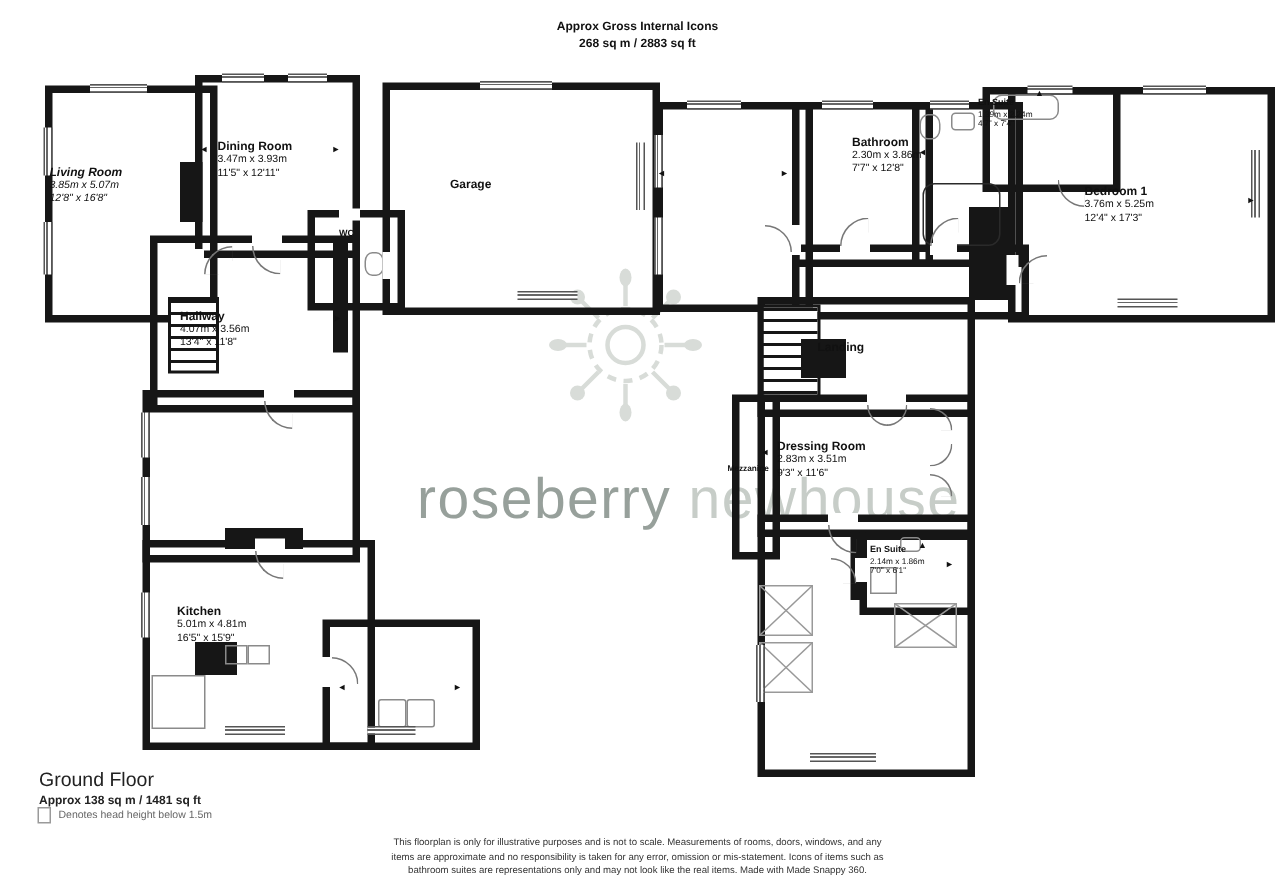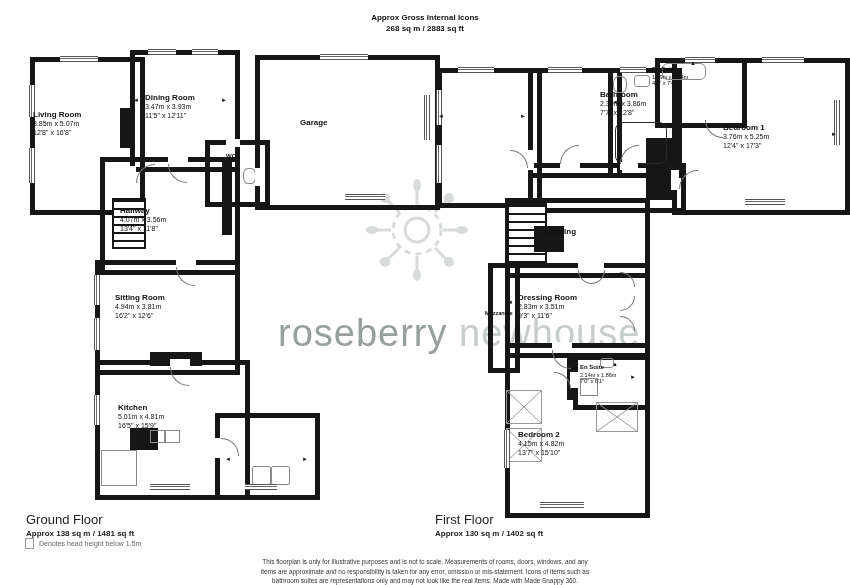--- a/index.html
+++ b/index.html
@@ -214,53 +214,48 @@
   <span class="tri" style="left:302px;top:456px;">►</span>
   <span class="tri" style="left:438px;top:113px;">◄</span>
   <span class="tri" style="left:520px;top:113px;">►</span>
   <span class="tri" style="left:612px;top:99px;">◄</span>
   <span class="tri" style="left:690px;top:60px;">▲</span>
   <span class="tri" style="left:831px;top:131px;">►</span>
   <span class="tri" style="left:507px;top:299px;">◄</span>
   <span class="tri" style="left:612px;top:361px;">▲</span>
   <span class="tri" style="left:630px;top:374px;">►</span>
 
-  <div class="room-label" style="left:33px;top:110px;width:105px;">
+  <div class="room-label" style="left:33px;top:110px;width:105px;font-style:italic;">
     <div class="rn">Living Room</div>
     <div class="rd">3.85m x 5.07m</div>
     <div class="rd">12'8" x 16'8"</div>
   </div>
   <div class="room-label" style="left:145px;top:93px;width:80px;">
     <div class="rn">Dining Room</div>
     <div class="rd">3.47m x 3.93m</div>
     <div class="rd">11'5" x 12'11"</div>
   </div>
   <div class="room-label" style="left:300px;top:118px;width:90px;">
     <div class="rn">Garage</div>
   </div>
   <div class="room-label" style="left:226px;top:153px;width:25px;">
     <div class="rn sm">WC</div>
   </div>
   <div class="room-label" style="left:120px;top:206px;width:105px;">
     <div class="rn">Hallway</div>
     <div class="rd">4.07m x 3.56m</div>
     <div class="rd">13'4" x 11'8"</div>
   </div>
-  <div class="room-label" style="left:115px;top:293px;width:110px;">
-    <div class="rn">Sitting Room</div>
-    <div class="rd">4.94m x 3.81m</div>
-    <div class="rd">16'2" x 12'6"</div>
-  </div>
   <div class="room-label" style="left:118px;top:403px;width:105px;">
     <div class="rn">Kitchen</div>
     <div class="rd">5.01m x 4.81m</div>
     <div class="rd">16'5" x 15'9"</div>
   </div>
 
-  <div class="room-label" style="left:600px;top:90px;width:76px;">
+  <div class="room-label" style="left:568px;top:90px;width:76px;">
     <div class="rn">Bathroom</div>
     <div class="rd">2.30m x 3.86m</div>
     <div class="rd">7'7" x 12'8"</div>
   </div>
   <div class="room-label" style="left:652px;top:66px;width:85px;">
     <div class="rn sm">En Suite</div>
     <div class="rd sm">1.39m x 2.24m</div>
     <div class="rd sm">4'7" x 7'4"</div>
   </div>
   <div class="room-label" style="left:723px;top:123px;width:105px;">
@@ -277,34 +272,25 @@
     <div class="rd">9'3" x 11'6"</div>
   </div>
   <div class="room-label" style="left:485px;top:310px;width:52px;">
     <div class="rn sm" style="font-size:5.5px;">Mezzanine</div>
   </div>
   <div class="room-label" style="left:580px;top:364px;width:56px;">
     <div class="rn sm">En Suite</div>
     <div class="rd sm">2.14m x 1.86m</div>
     <div class="rd sm">7'0" x 6'1"</div>
   </div>
-  <div class="room-label" style="left:518px;top:430px;width:105px;">
-    <div class="rn">Bedroom 2</div>
-    <div class="rd">4.15m x 4.82m</div>
-    <div class="rd">13'7" x 15'10"</div>
-  </div>
 
   <div class="floor-block" style="left:26px;top:512px;">
     <div class="floor-title">Ground Floor</div>
     <div class="floor-area">Approx 138 sq m / 1481 sq ft</div>
   </div>
-  <div class="floor-block" style="left:435px;top:512px;">
-    <div class="floor-title">First Floor</div>
-    <div class="floor-area">Approx 130 sq m / 1402 sq ft</div>
-  </div>
 
   <div class="legend" style="left:25px;top:538px;">
     <span class="legend-box"></span>
     <span class="legend-text">Denotes head height below 1.5m</span>
   </div>
 
   <div class="disclaimer" style="left:258px;top:557px;width:334px;">This floorplan is only for illustrative purposes and is not to scale. Measurements of rooms, doors, windows, and any items are approximate and no responsibility is taken for any error, omission or mis-statement. Icons of items such as bathroom suites are representations only and may not look like the real items. Made with Made Snappy 360.</div>
 
 </div>
 

